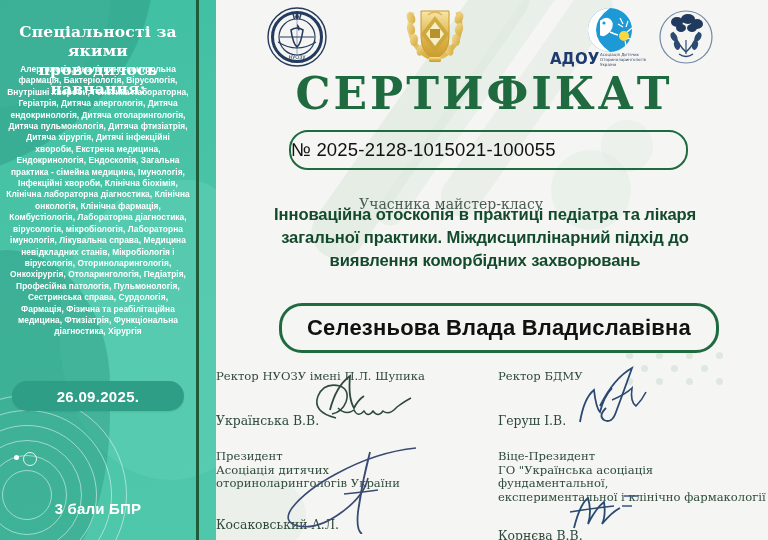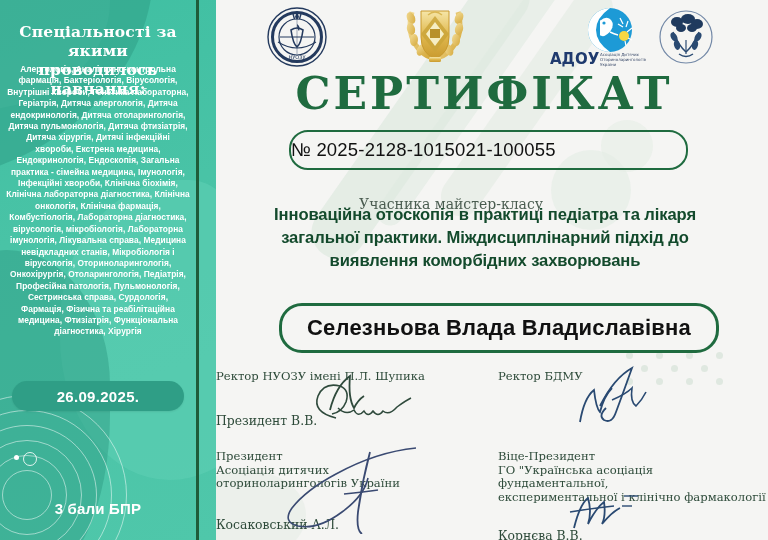--- a/index.html
+++ b/index.html
@@ -331,30 +331,31 @@
   <div class="subtitle">Учасника майстер-класу</div>
 
   <div class="maintitle">Інноваційна отоскопія в практиці педіатра та лікаря загальної практики. Міждисциплінарний підхід до виявлення коморбідних захворювань</div>
 
   <div class="name-box">
     <span>Селезньова Влада Владиславівна</span>
   </div>
 
   <div class="sig sig-a">
     <span class="role">Ректор НУОЗУ імені П.Л. Шупика</span>
-    <span class="person">Президент В.В.</span>
+    <span class="person">Українська В.В.</span>
     <svg class="sig-ink" style="left:62px;top:4px;" width="160" height="48" viewBox="0 0 160 48">
       <path d="M58 44 q-24 -6 -18 -22 q6 -14 22 -10 q10 4 6 16 q-4 10 -14 12" fill="none" stroke="#2f4a3c" stroke-width="1.6"></path>
       <path d="M52 36 q6 -24 20 -34 q-2 22 4 32 q4 -8 10 -12" fill="none" stroke="#2f4a3c" stroke-width="1.8"></path>
       <path d="M60 34 q8 8 16 2 q4 8 10 1 q4 7 9 0 q5 7 10 0 q6 5 14 -4 q8 -6 14 -9" fill="none" stroke="#2f4a3c" stroke-width="1.5"></path>
     </svg>
   </div>
 
   <div class="sig sig-b">
     <span class="role">Ректор БДМУ</span>
+    <span class="person">Геруш І.В.</span>
     <svg class="sig-ink" style="left:68px;top:-4px;" width="130" height="62" viewBox="0 0 130 62">
       <path d="M14 56 q4 -24 14 -32 q2 18 6 22 q4 -16 12 -24" fill="none" stroke="#2a4a72" stroke-width="1.8"></path>
       <path d="M34 40 q14 -28 32 -38 q-10 28 -16 44 q-4 12 -12 8 q-6 -4 2 -12" fill="none" stroke="#2a4a72" stroke-width="1.8"></path>
       <path d="M46 34 q14 -6 20 -12 q-2 14 4 18 q6 -6 10 -14" fill="none" stroke="#2a4a72" stroke-width="1.6"></path>
     </svg>
   </div>
 
   <div class="sig sig-c">
     <span class="role">Президент</span>
     <span class="role">Асоціація дитячих</span>

